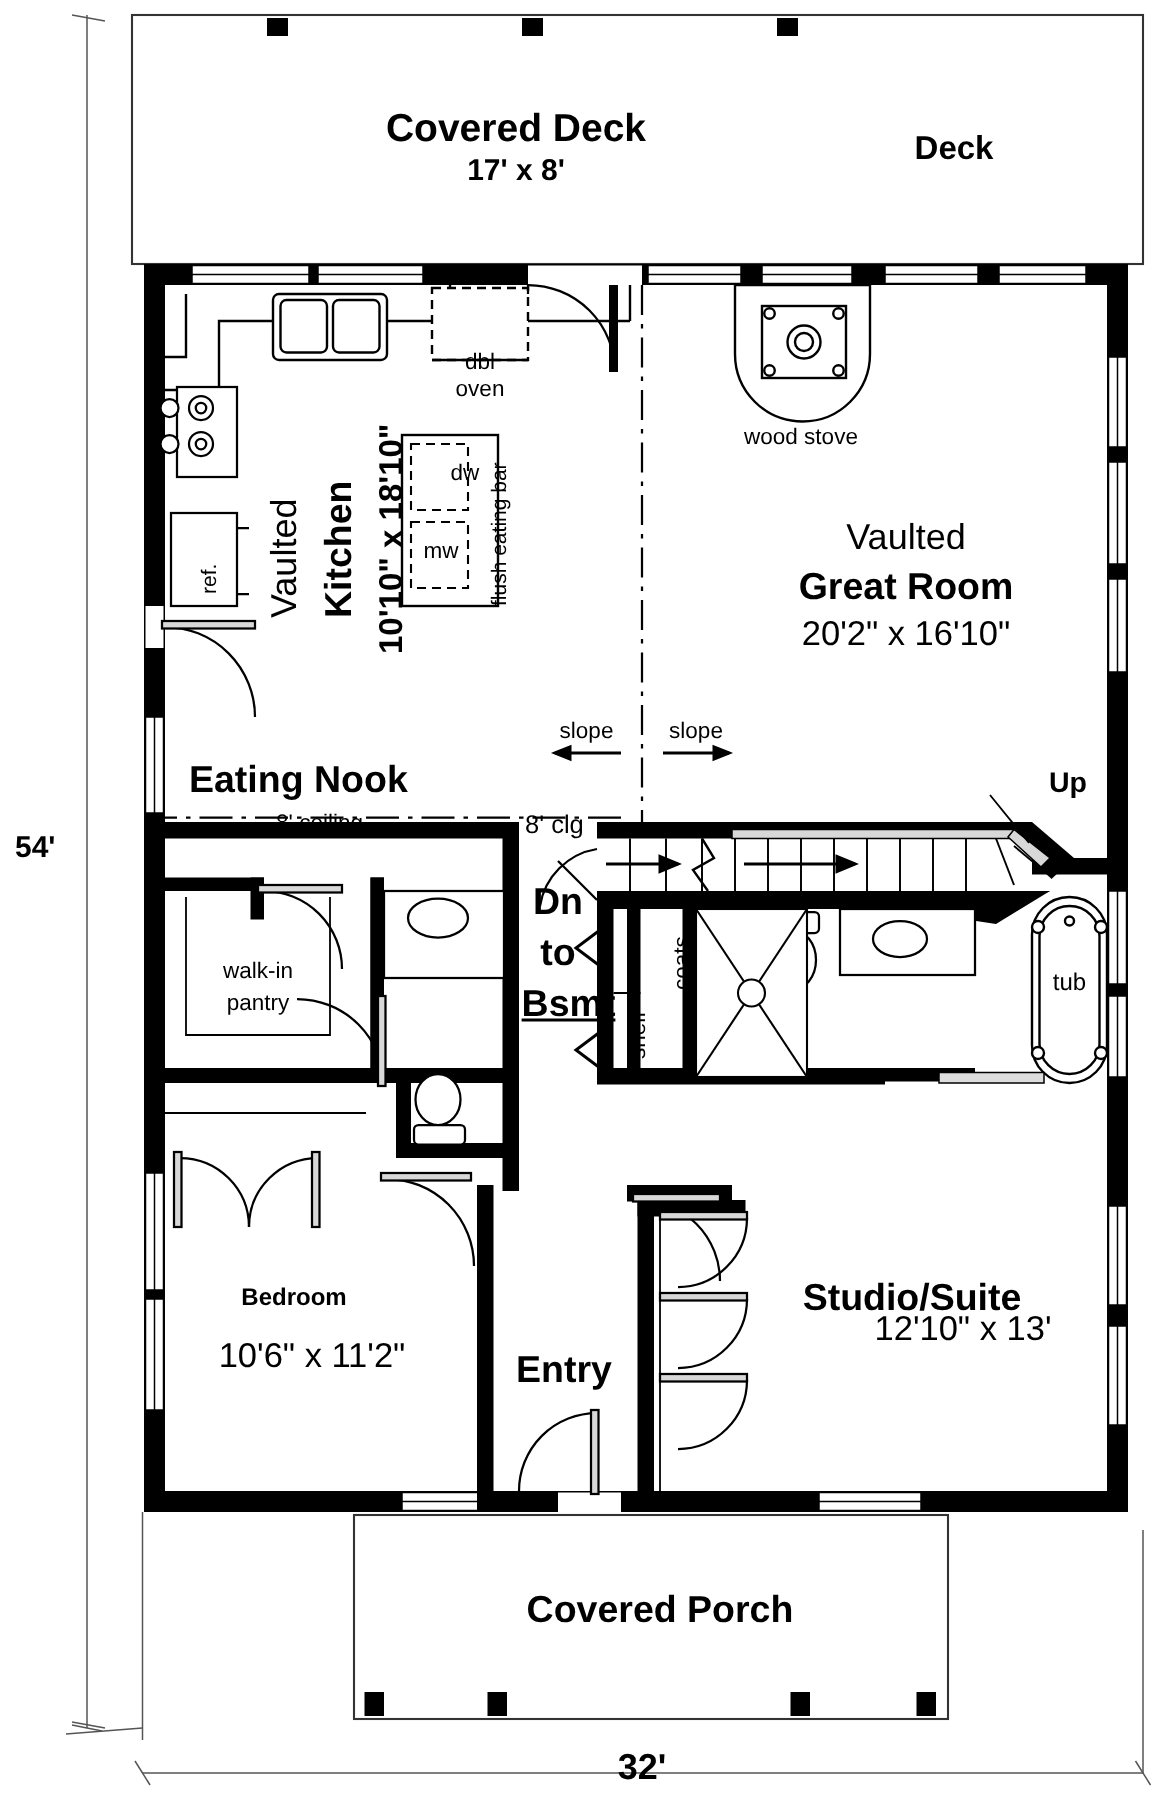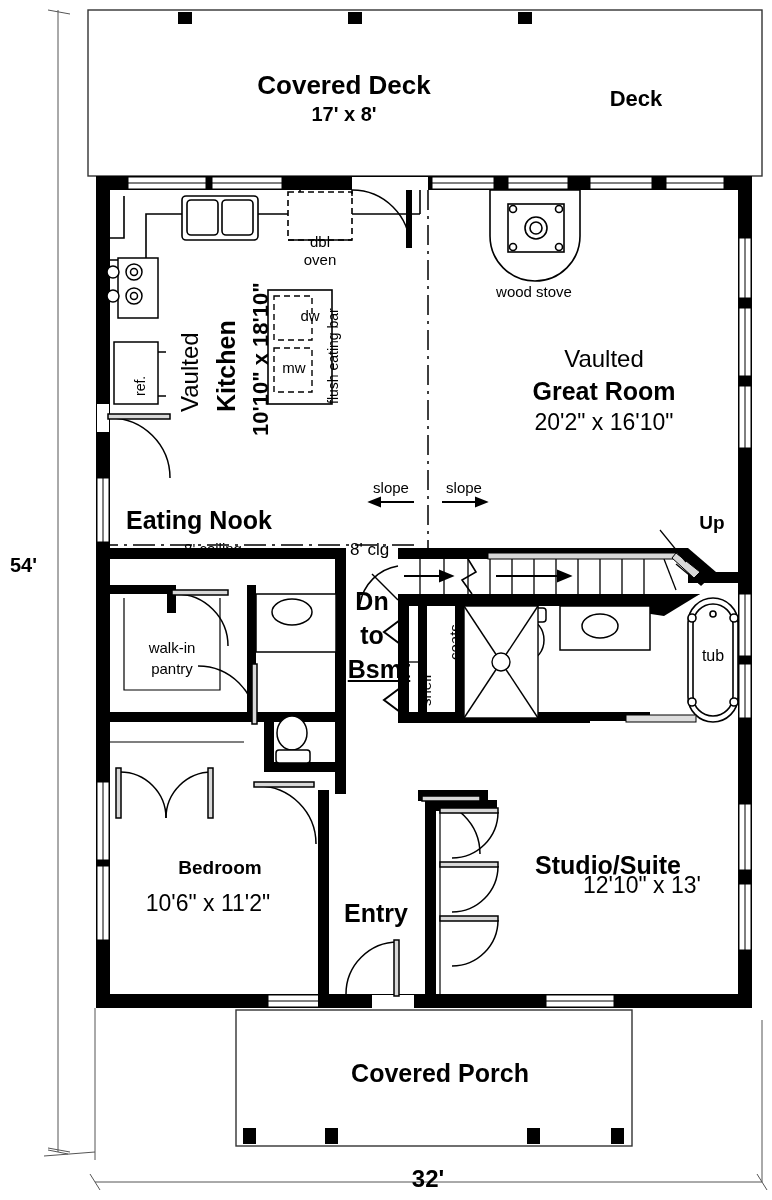--- a/index.html
+++ b/index.html
@@ -461,21 +461,21 @@
 
 <div class="rot" style="position:absolute;left:417px;top:706px;transform:rotate(-90deg);transform-origin:left top;">
   <span style="font-size:15px;">shelf</span>
 </div>
 <div class="rot" style="position:absolute;left:446px;top:660px;transform:rotate(-90deg);transform-origin:left top;">
   <span style="font-size:15px;">coats</span>
 </div>
 
 <div class="lbl ctr" style="left:713px;top:648px;font-size:16px;">tub</div>
 
-<div class="lbl b ctr" style="left:220px;top:858px;font-size:19px;">Bedroom</div>
+<div class="lbl b ctr" style="left:196px;top:858px;font-size:16px;">Bedroom</div>
 <div class="lbl ctr" style="left:208px;top:891px;font-size:23px;">10'6" x 11'2"</div>
 
 <div class="lbl b ctr" style="left:376px;top:900px;font-size:25px;">Entry</div>
 
 <div class="lbl b ctr" style="left:608px;top:840px;font-size:25px;margin-top:12px;">Studio/Suite</div>
 <div class="lbl ctr" style="left:642px;top:873px;font-size:23px;">12'10" x 13'</div>
 
 <div class="lbl b ctr" style="left:440px;top:1060px;font-size:25px;">Covered Porch</div>
 
 <div class="lbl b" style="left:10px;top:555px;font-size:20px;">54'</div>

